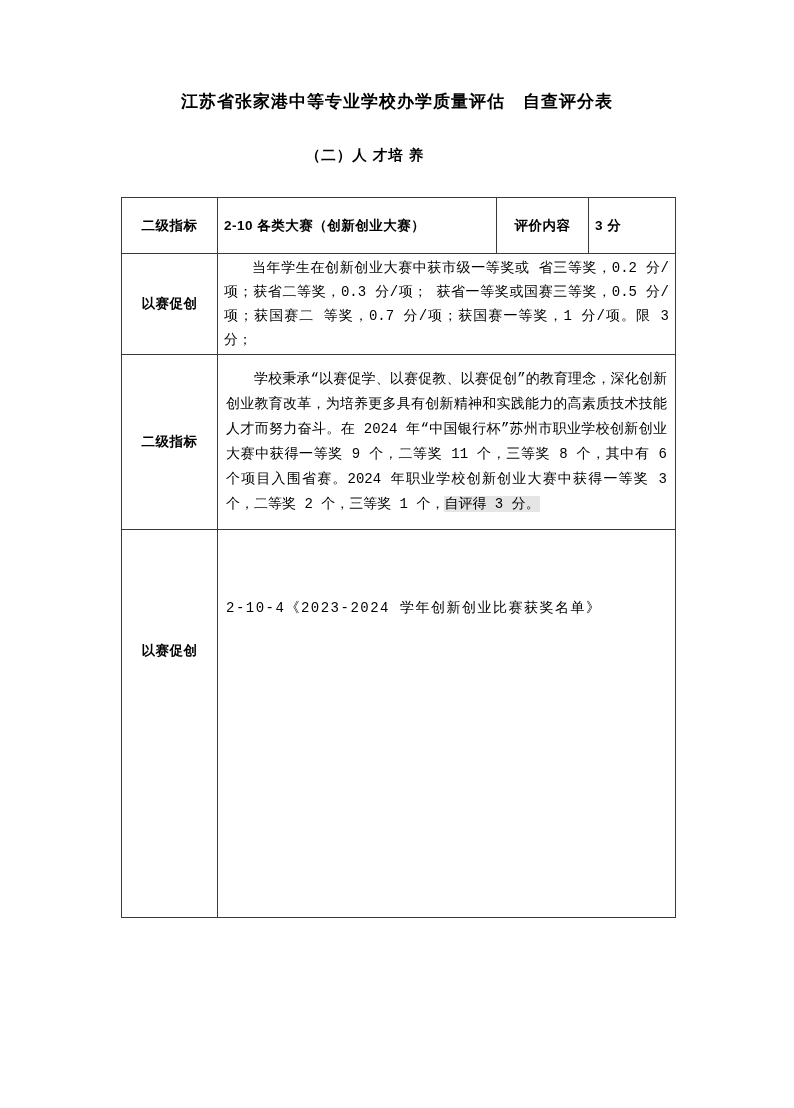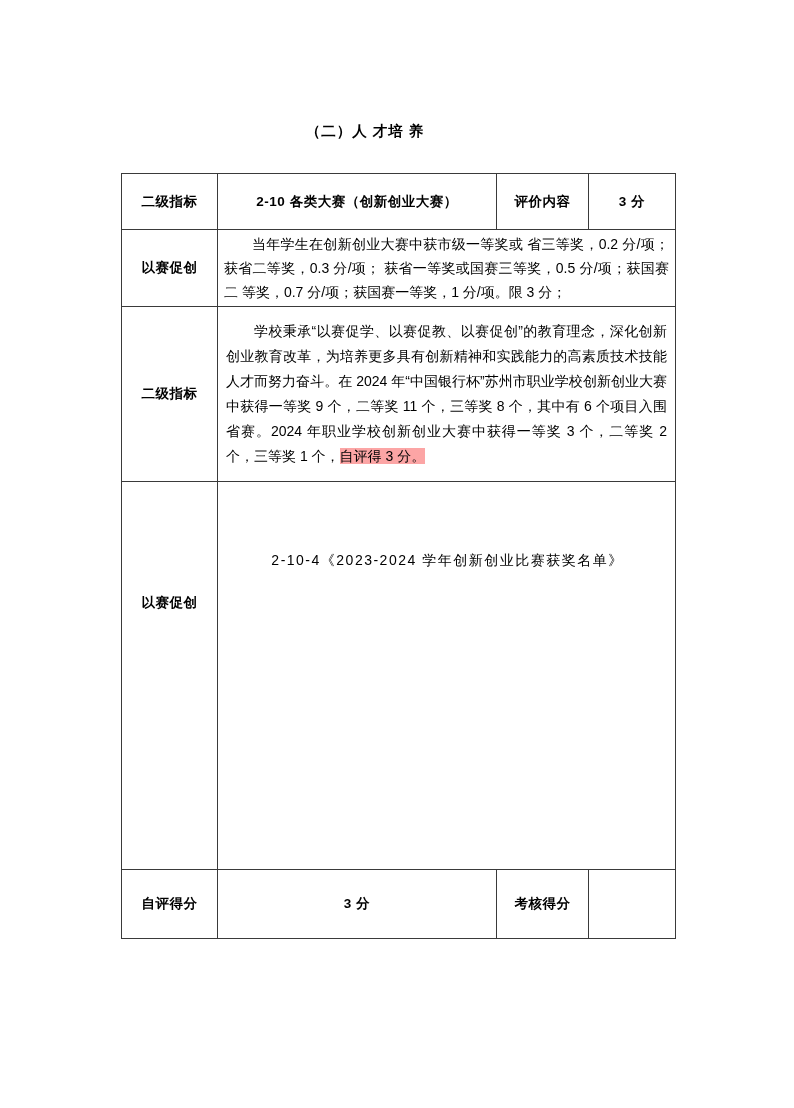--- a/index.html
+++ b/index.html
@@ -48,28 +48,28 @@
     vertical-align: middle;
   }
   .label-cell {
     text-align: center;
     font-family: "Liberation Sans", sans-serif;
     font-weight: bold;
     font-size: 13.5px;
     letter-spacing: 0.5px;
   }
   .value-cell {
-    text-align: center;
+    text-align: left;
     font-family: "Liberation Sans", sans-serif;
     font-weight: bold;
     font-size: 13.5px;
     letter-spacing: 0.5px;
   }
   .content-cell {
-    font-family: Liberation Sans, sans-serif;
+    font-family: Liberation Mono, monospace;
     font-size: 14px;
     line-height: 24px;
     text-align: justify;
     padding: 2px 7px;
   }
   .row-1 { height: 56px; }
   .row-2 { height: 69px; }
   .row-3 { height: 175px; }
   .row-4 { height: 388px; }
   .row-5 { height: 69px; }
@@ -77,29 +77,30 @@
   .row-3 .content-cell { line-height: 25px; padding: 6px 8px; }
   .row-4 .materials-label {
     vertical-align: top;
     padding-top: 112px;
   }
   .row-4 .content-cell {
     vertical-align: top;
     padding-top: 66px;
     padding-left: 8px;
     letter-spacing: 1.5px;
-    text-align: center;
+    text-align: left;
   }
   .hl { background: #ffff00; }
 </style>
 </head>
 <body>
 
 <div class="page">
 
+  <h1 class="doc-title">江苏省张家港中等专业学校办学质量评估　自查评分表</h1>
 
   <h2 class="doc-subtitle">（二）人 才培 养</h2>
 
   <table class="score-table">
     <colgroup>
       <col style="width:96px">
       <col style="width:279px">
       <col style="width:92px">
       <col style="width:87px">
     </colgroup>
@@ -112,30 +113,24 @@
       <td class="value-cell">3 分</td>
     </tr>
 
     <tr class="row-2">
       <td class="label-cell">以赛促创</td>
       <td class="content-cell indent" colspan="3">当年学生在创新创业大赛中获市级一等奖或 省三等奖，0.2 分/项；获省二等奖，0.3 分/项； 获省一等奖或国赛三等奖，0.5 分/项；获国赛二 等奖，0.7 分/项；获国赛一等奖，1 分/项。限 3 分；</td>
     </tr>
 
     <tr class="row-3">
       <td class="label-cell">二级指标</td>
-      <td class="content-cell indent" colspan="3"><span>学校秉承“以赛促学、以赛促教、以赛促创”的教育理念，深化创新创业教育改革，为培养更多具有创新精神和实践能力的高素质技术技能人才而努力奋斗。在 2024 年“中国银行杯”苏州市职业学校创新创业大赛中获得一等奖 9 个，二等奖 11 个，三等奖 8 个，其中有 6 个项目入围省赛。2024 年职业学校创新创业大赛中获得一等奖 3 个，二等奖 2 个，三等奖 1 个，</span><span class="hl" style="background: #fca5a5;">自评得 3 分。</span></td>
+      <td class="content-cell indent" colspan="3"><span>学校秉承“以赛促学、以赛促教、以赛促创”的教育理念，深化创新创业教育改革，为培养更多具有创新精神和实践能力的高素质技术技能人才而努力奋斗。在 2024 年“中国银行杯”苏州市职业学校创新创业大赛中获得一等奖 9 个，二等奖 11 个，三等奖 8 个，其中有 6 个项目入围省赛。2024 年职业学校创新创业大赛中获得一等奖 3 个，二等奖 2 个，三等奖 1 个，</span><span class="hl" style="background: #e5e5e5;">自评得 3 分。</span></td>
     </tr>
 
     <tr class="row-4">
       <td class="label-cell materials-label">以赛促创</td>
       <td class="content-cell" colspan="3">2-10-4《2023-2024 学年创新创业比赛获奖名单》</td>
     </tr>
 
-    <tr class="row-5">
-      <td class="label-cell">自评得分</td>
-      <td class="value-cell">3 分</td>
-      <td class="label-cell">考核得分</td>
-      <td class="value-cell"></td>
-    </tr>
 
   </tbody>
     </table>
 </div>
 
 </body></html>

